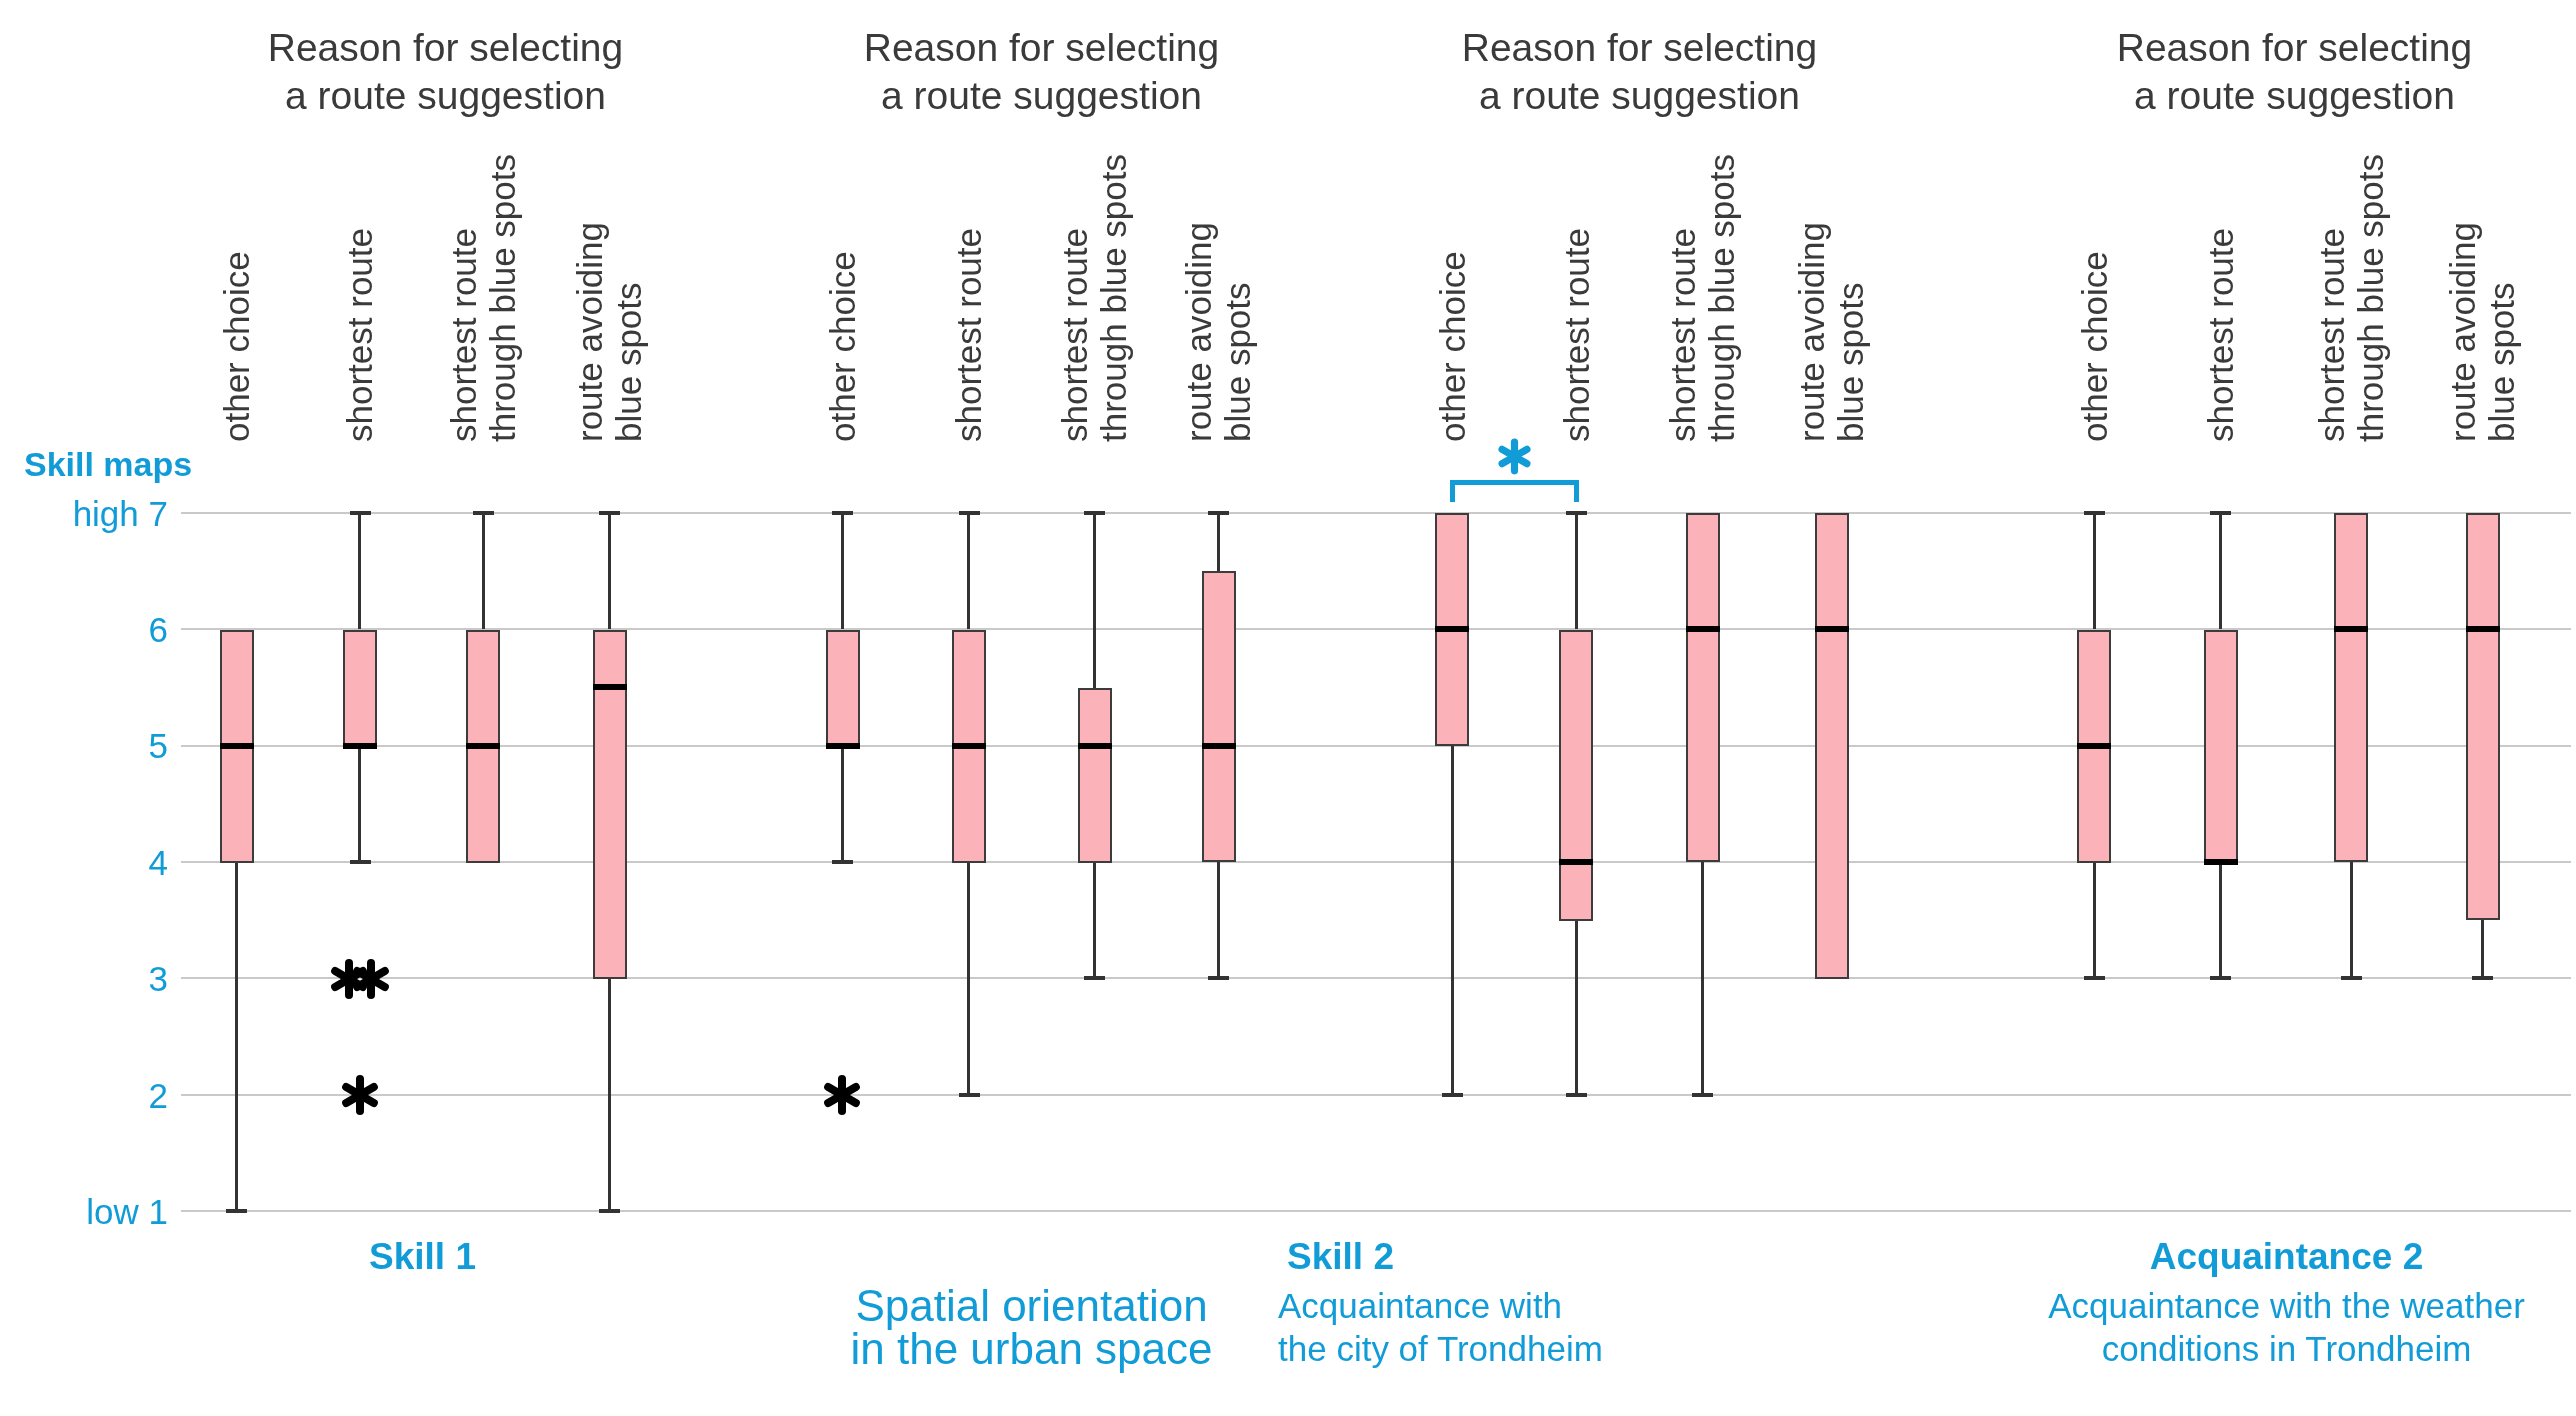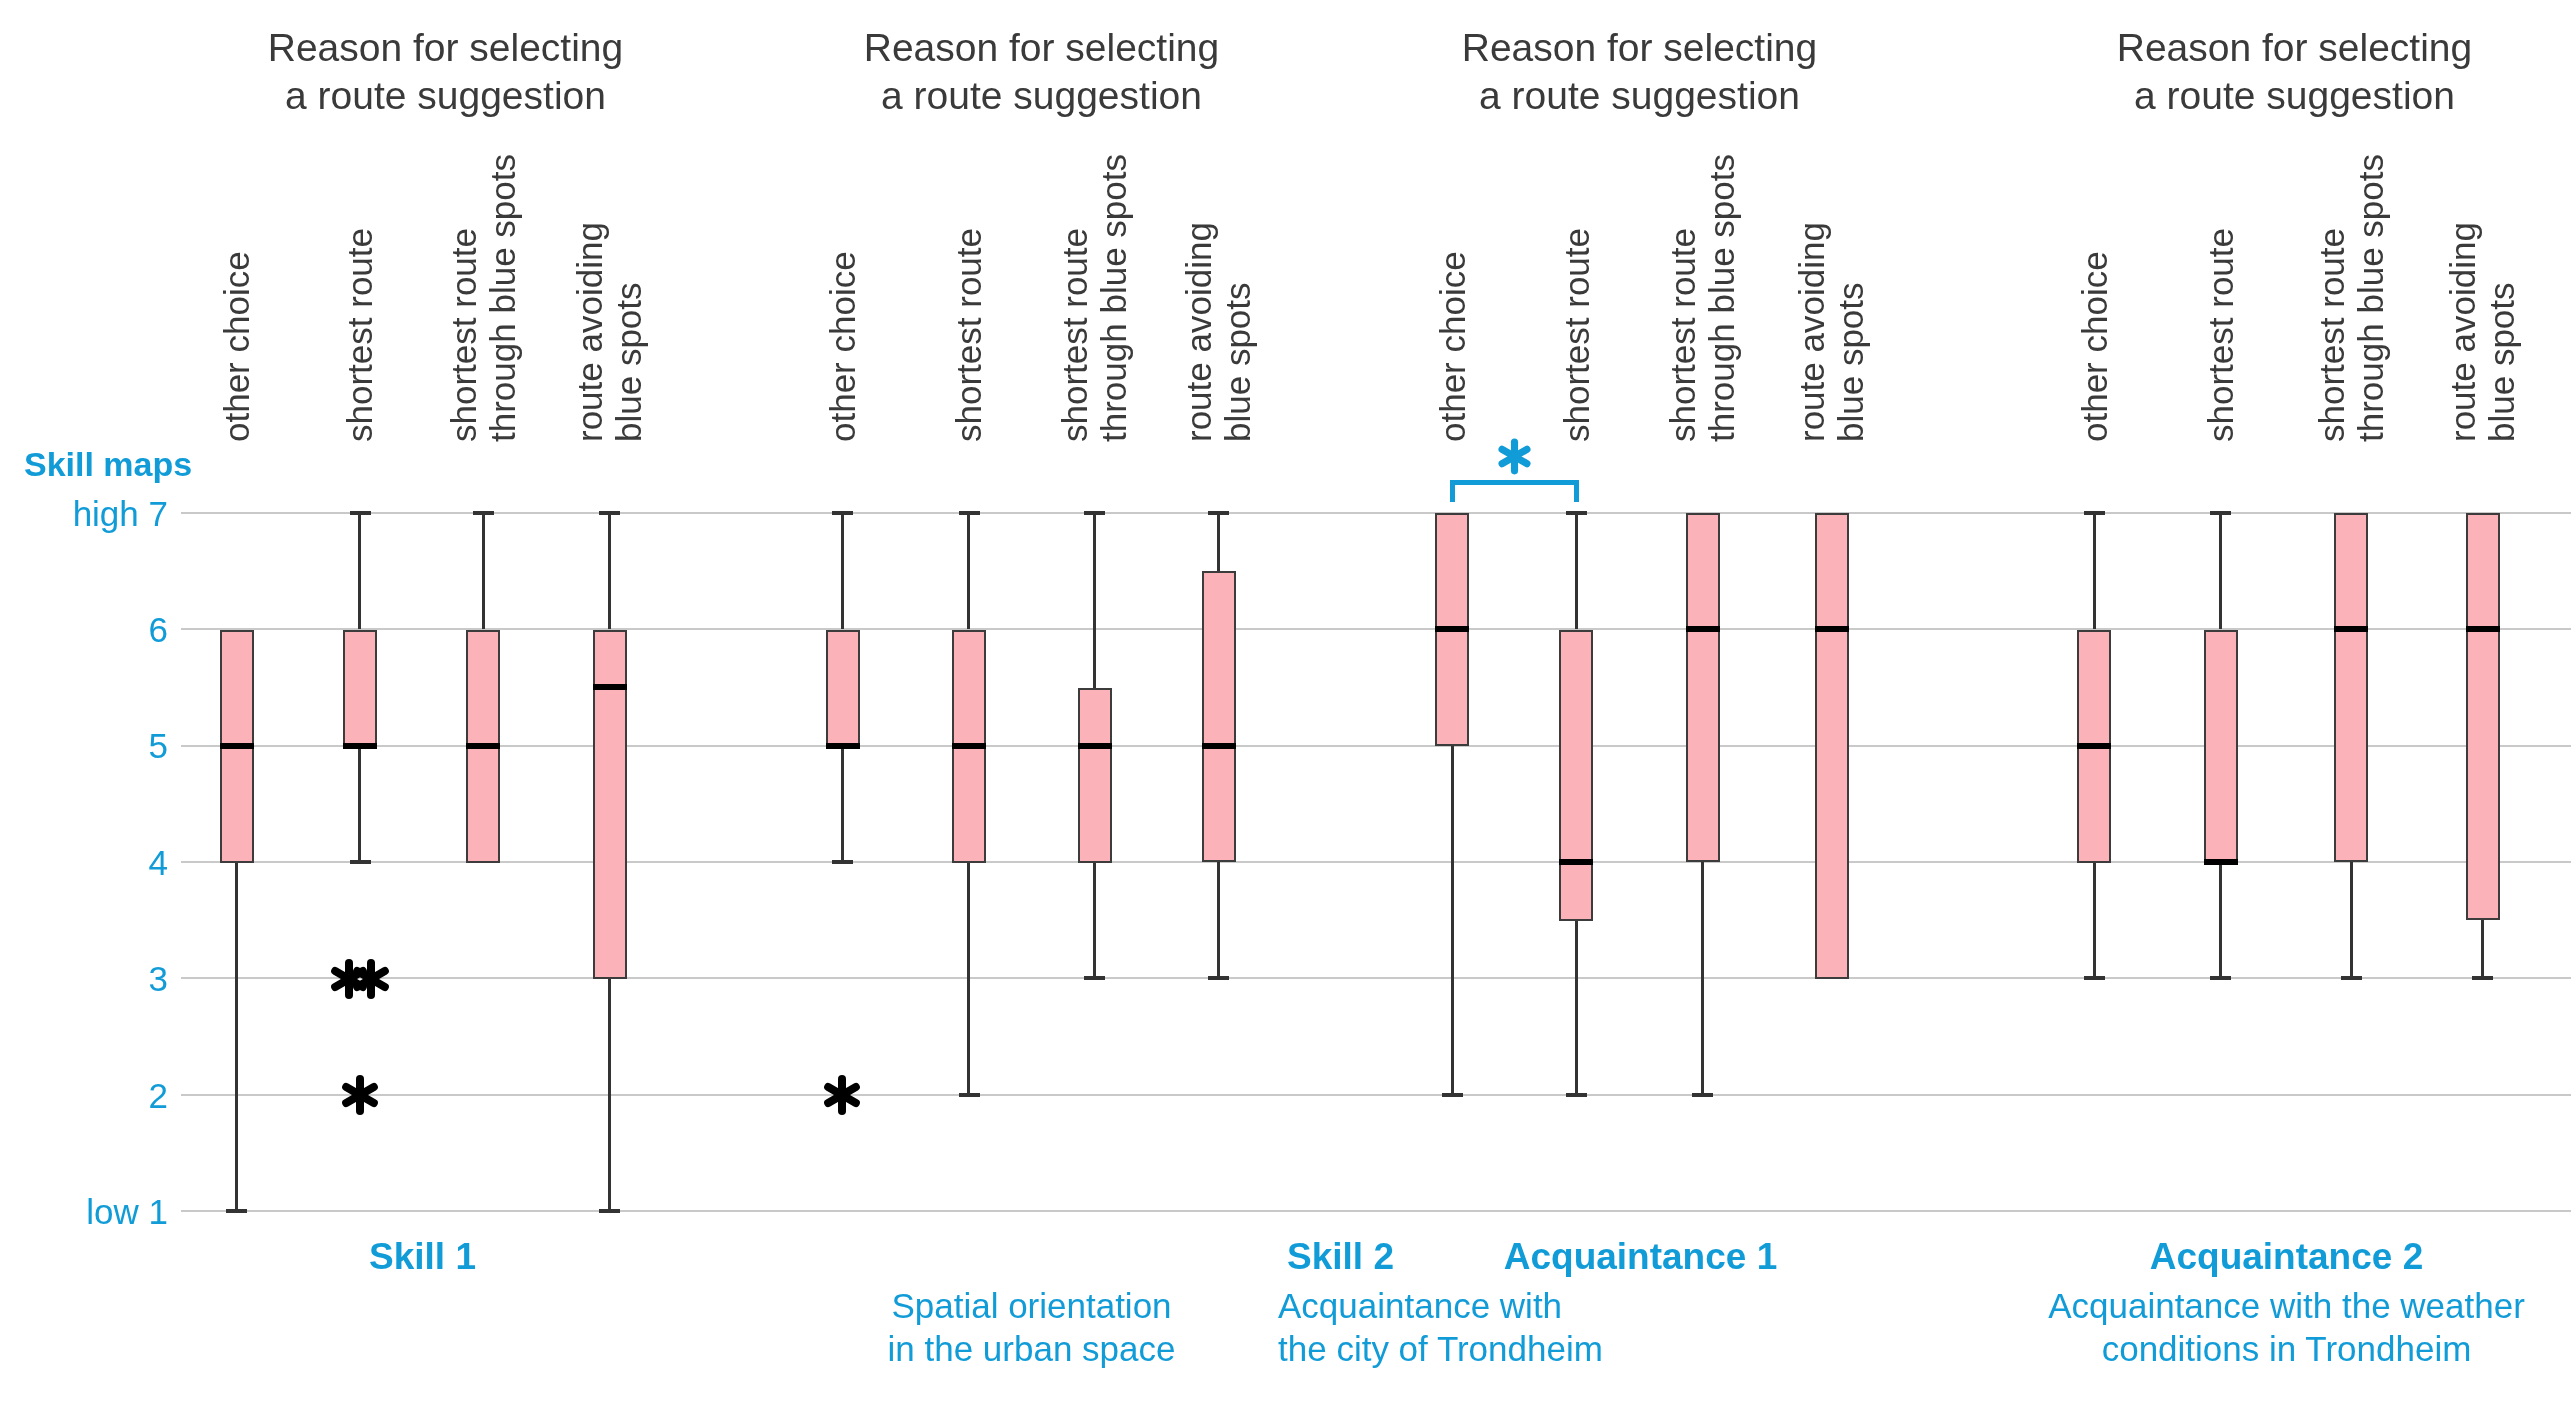--- a/index.html
+++ b/index.html
@@ -70,21 +70,21 @@
 blue spots</div>
       <div style="left: 608px; top: 513px; width: 3.2px; height: 116px; background: rgb(51, 51, 51);"></div>
       <div style="left: 599px; top: 511px; width: 21px; height: 4px; background: rgb(51, 51, 51);"></div>
       <div style="left: 608px; top: 979px; width: 3.2px; height: 233px; background: rgb(51, 51, 51);"></div>
       <div style="left: 599px; top: 1209px; width: 21px; height: 4px; background: rgb(51, 51, 51);"></div>
       <div style="left: 593px; top: 630px; width: 34px; height: 349px; background: rgb(251, 179, 185); border: 2.4px solid rgb(60, 60, 60); box-sizing: border-box;"></div>
       <div style="left: 593px; top: 684px; width: 34px; height: 6.4px; background: rgb(0, 0, 0);"></div>
       <div class="pre" style="left: 703px; top: 24px; width: 677px; text-align: center; font-size: 39px; line-height: 48px; color: rgb(58, 58, 58);">Reason for selecting
 a route suggestion</div>
       <div style="left: 669px; top: 1236px; width: 725px; text-align: right; font-size: 37px; font-weight: bold; color: rgb(17, 156, 216);">Skill 2</div>
-      <div class="pre" style="left: 669px; top: 1284px; width: 725px; text-align: center; font-size: 35px; line-height: 43px; color: rgb(17, 156, 216);">Spatial orientation
+      <div class="pre" style="left: 669px; top: 1284px; width: 725px; text-align: center; font-size: 44px; line-height: 43px; color: rgb(17, 156, 216);">Spatial orientation
 in the urban space</div>
       <div style="left: 862px; top: 403px; font-size: 35px; line-height: 39px; color: rgb(58, 58, 58); white-space: pre; transform-origin: 0px 100%; transform: rotate(-90deg);">other choice</div>
       <div style="left: 841px; top: 513px; width: 3.2px; height: 116px; background: rgb(51, 51, 51);"></div>
       <div style="left: 832px; top: 511px; width: 21px; height: 4px; background: rgb(51, 51, 51);"></div>
       <div style="left: 841px; top: 746px; width: 3.2px; height: 116px; background: rgb(51, 51, 51);"></div>
       <div style="left: 832px; top: 860px; width: 21px; height: 4px; background: rgb(51, 51, 51);"></div>
       <div style="left: 826px; top: 630px; width: 34px; height: 116px; background: rgb(251, 179, 185); border: 2.4px solid rgb(60, 60, 60); box-sizing: border-box;"></div>
       <div style="left: 826px; top: 743px; width: 34px; height: 6.4px; background: rgb(0, 0, 0);"></div>
       <div style="left: 818px; top: 1071px; width: 48px; height: 48px;"><svg width="48" height="48" viewBox="0 0 60 60">
           <line x1="30" y1="10" x2="30" y2="50" stroke="#000000" stroke-width="10" stroke-linecap="round"></line>
@@ -109,21 +109,20 @@
       <div style="left: 1257px; top: 364px; font-size: 35px; line-height: 39px; color: rgb(58, 58, 58); white-space: pre; transform-origin: 0px 100%; transform: rotate(-90deg);">route avoiding
 blue spots</div>
       <div style="left: 1217px; top: 513px; width: 3.2px; height: 58px; background: rgb(51, 51, 51);"></div>
       <div style="left: 1208px; top: 511px; width: 21px; height: 4px; background: rgb(51, 51, 51);"></div>
       <div style="left: 1217px; top: 862px; width: 3.2px; height: 116px; background: rgb(51, 51, 51);"></div>
       <div style="left: 1208px; top: 976px; width: 21px; height: 4px; background: rgb(51, 51, 51);"></div>
       <div style="left: 1202px; top: 571px; width: 34px; height: 291px; background: rgb(251, 179, 185); border: 2.4px solid rgb(60, 60, 60); box-sizing: border-box;"></div>
       <div style="left: 1202px; top: 743px; width: 34px; height: 6.4px; background: rgb(0, 0, 0);"></div>
       <div class="pre" style="left: 1301px; top: 24px; width: 677px; text-align: center; font-size: 39px; line-height: 48px; color: rgb(58, 58, 58);">Reason for selecting
 a route suggestion</div>
-      <div style="left: 1278px; top: 1236px; width: 725px; text-align: center; font-size: 37px; font-weight: bold; color: rgb(17, 156, 216);">Acquaintance 1</div>
       <div class="pre" style="left: 1278px; top: 1284px; width: 725px; text-align: left; font-size: 35px; line-height: 43px; color: rgb(17, 156, 216);">Acquaintance with
 the city of Trondheim</div>
       <div style="left: 1472px; top: 403px; font-size: 35px; line-height: 39px; color: rgb(58, 58, 58); white-space: pre; transform-origin: 0px 100%; transform: rotate(-90deg);">other choice</div>
       <div style="left: 1451px; top: 746px; width: 3.2px; height: 349px; background: rgb(51, 51, 51);"></div>
       <div style="left: 1442px; top: 1093px; width: 21px; height: 4px; background: rgb(51, 51, 51);"></div>
       <div style="left: 1435px; top: 513px; width: 34px; height: 233px; background: rgb(251, 179, 185); border: 2.4px solid rgb(60, 60, 60); box-sizing: border-box;"></div>
       <div style="left: 1435px; top: 626px; width: 34px; height: 6.4px; background: rgb(0, 0, 0);"></div>
       <div style="left: 1596px; top: 403px; font-size: 35px; line-height: 39px; color: rgb(58, 58, 58); white-space: pre; transform-origin: 0px 100%; transform: rotate(-90deg);">shortest route</div>
       <div style="left: 1575px; top: 513px; width: 3.2px; height: 116px; background: rgb(51, 51, 51);"></div>
       <div style="left: 1566px; top: 511px; width: 21px; height: 4px; background: rgb(51, 51, 51);"></div>

